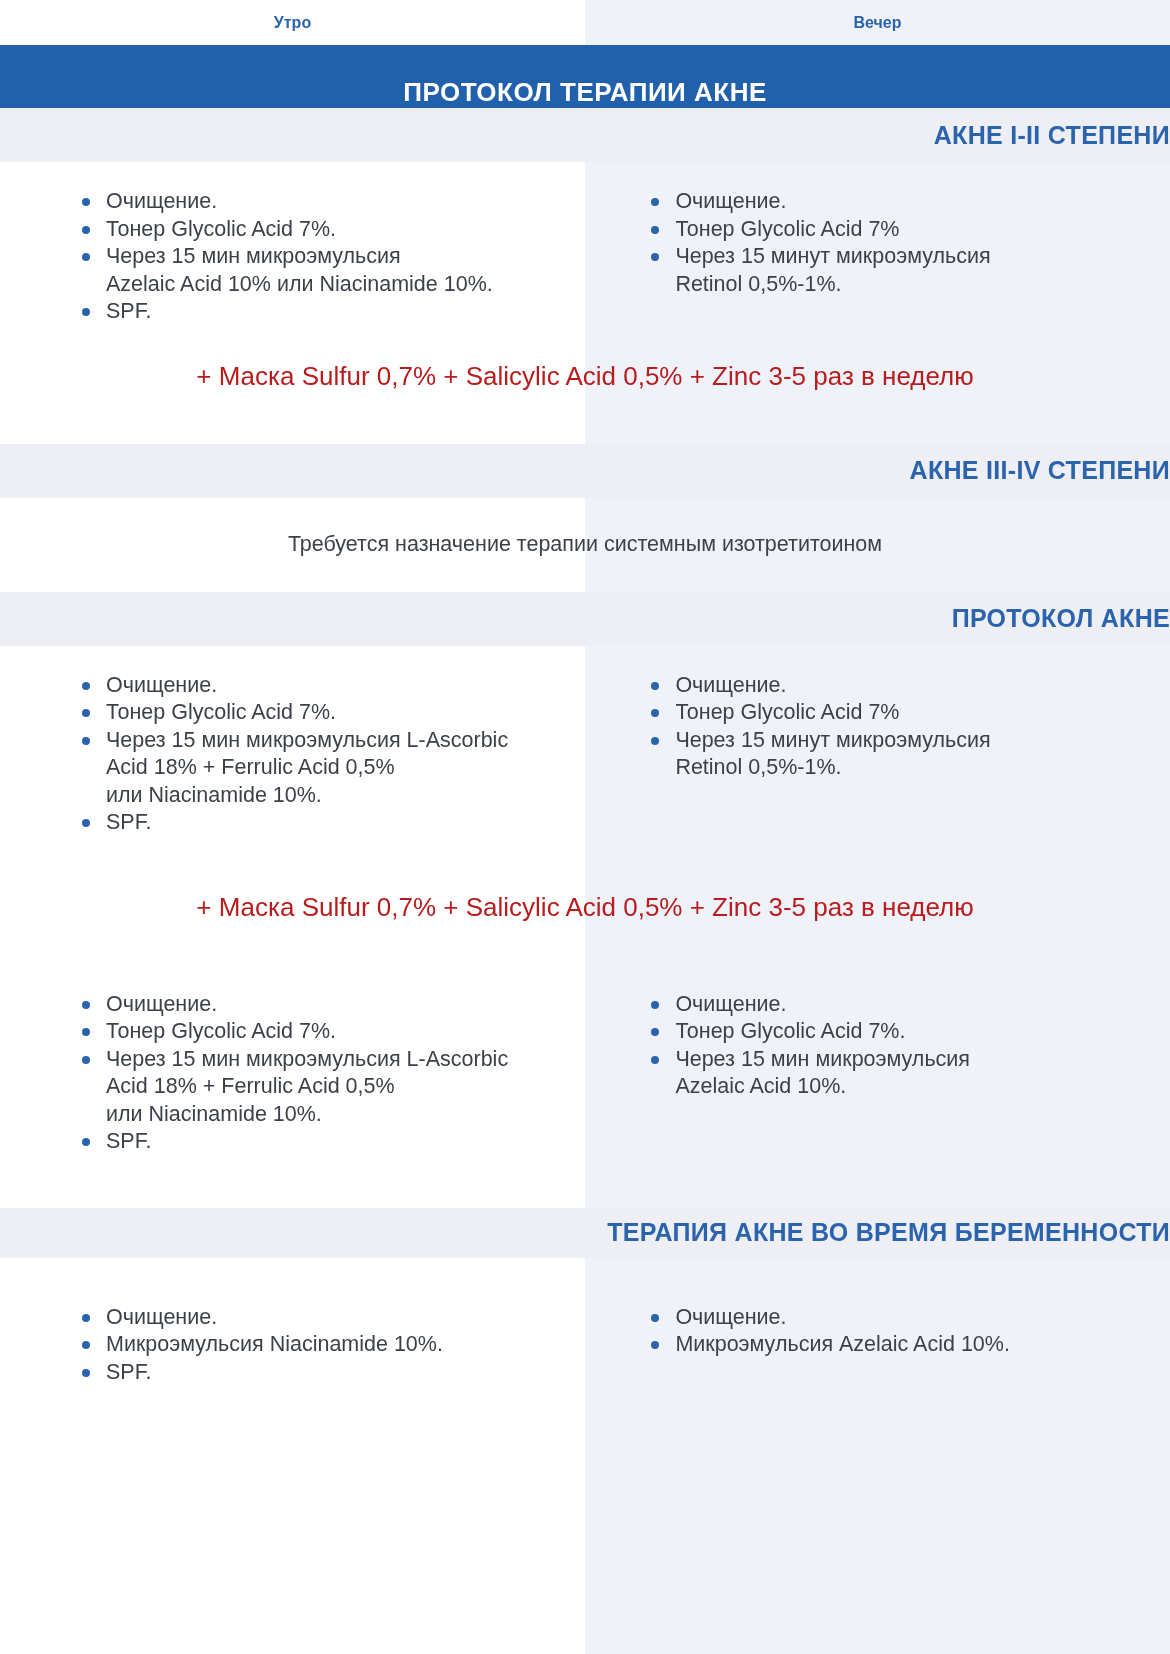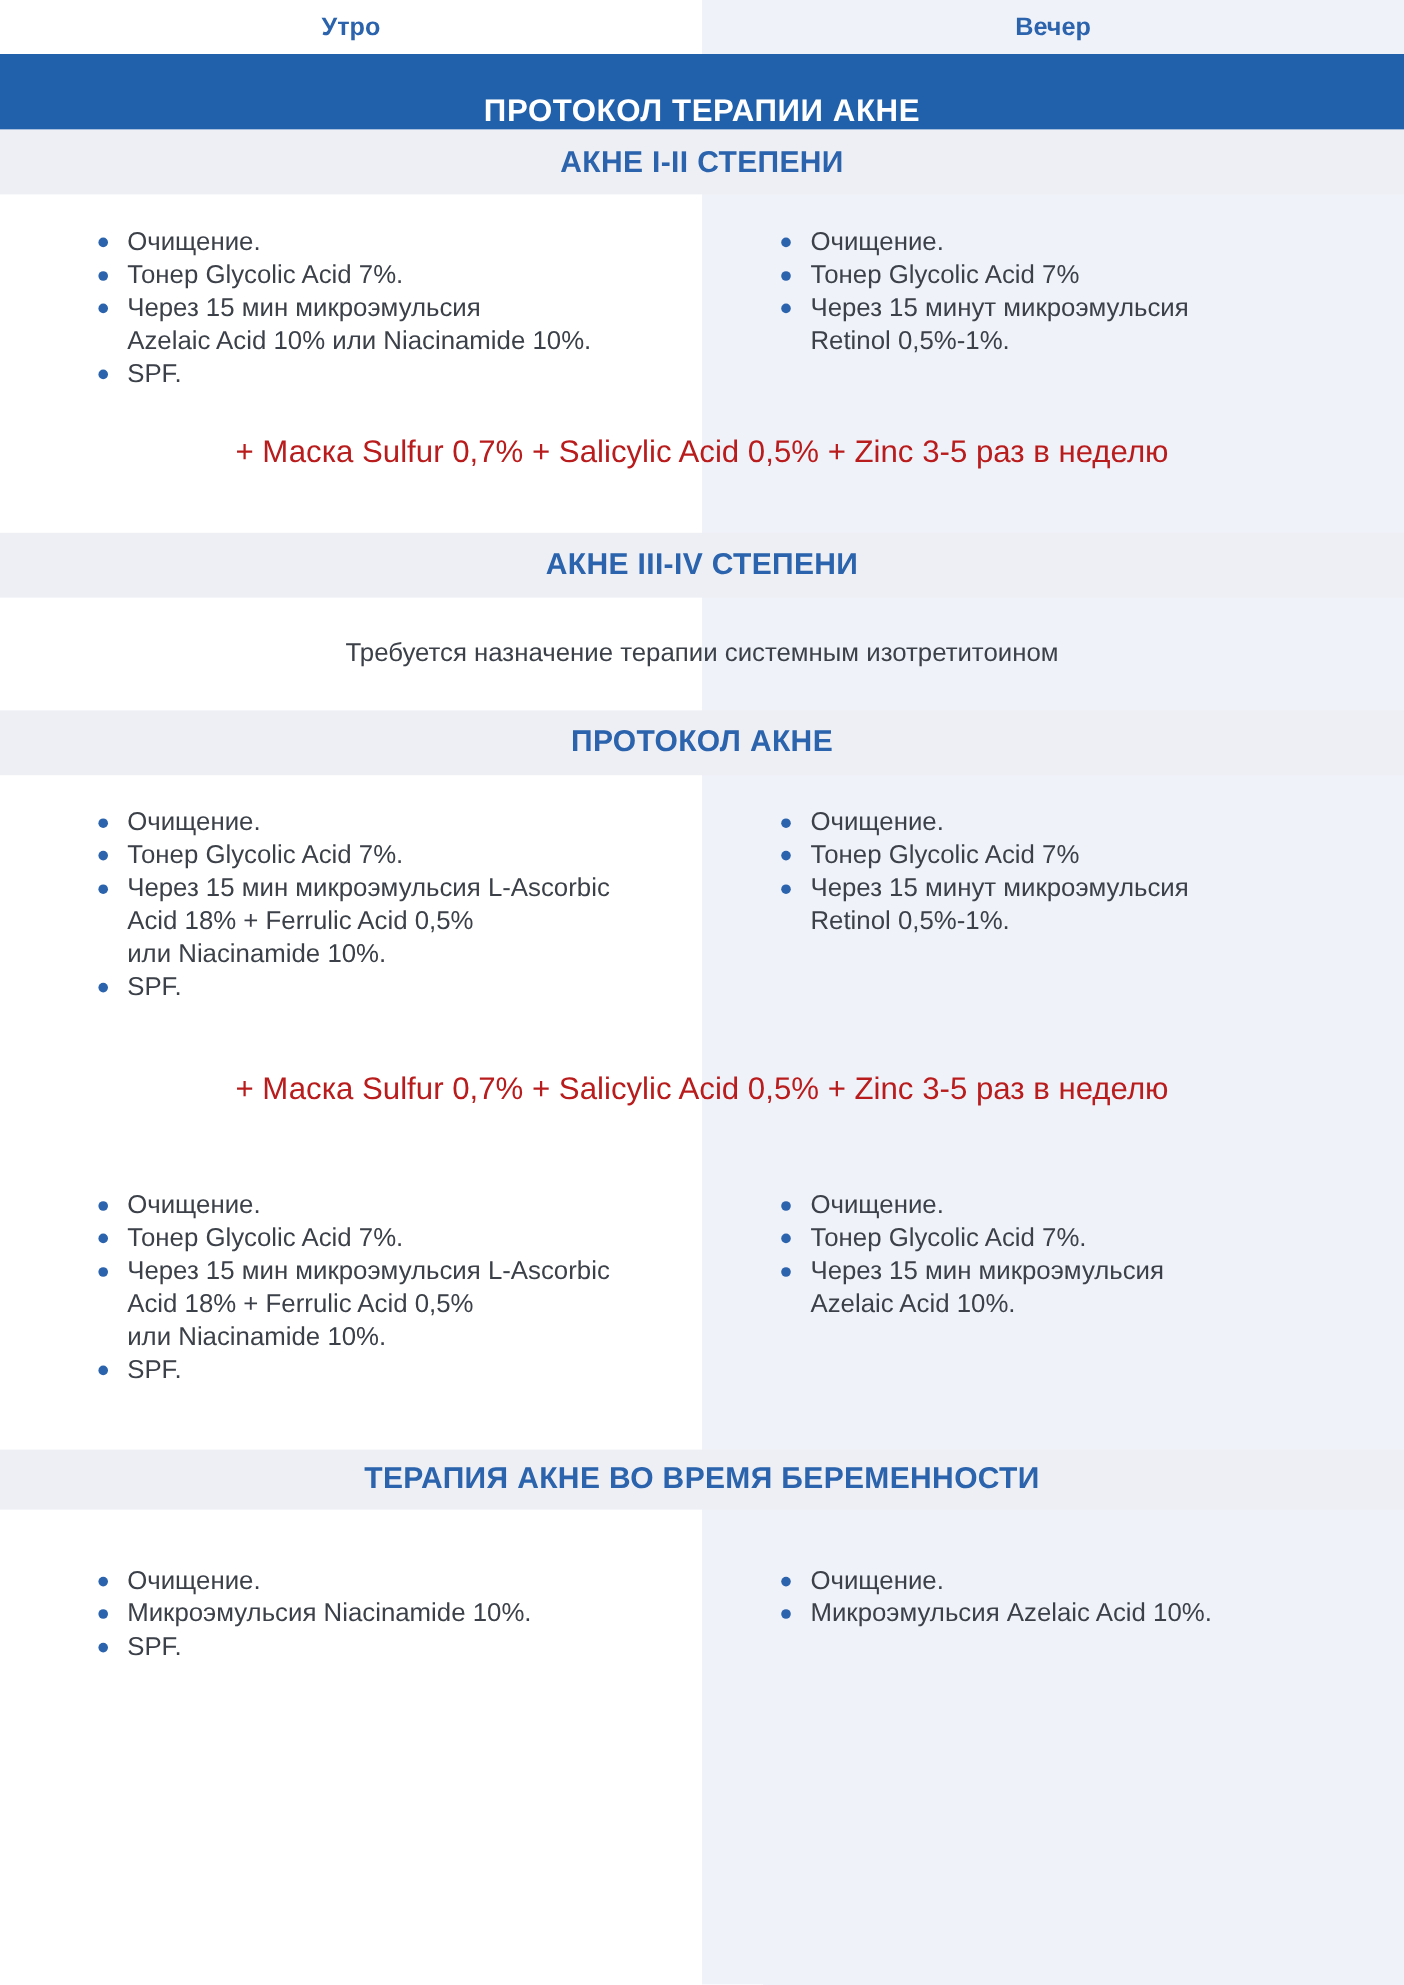--- a/index.html
+++ b/index.html
@@ -13,34 +13,34 @@
   .right-panel-bg{
     position:absolute;left:585px;top:0;width:585px;height:1654px;
     background:#f0f2f9;
   }
   .content{position:relative;z-index:1;}
 
   
   .header-row{display:flex;height:45px;}
   .hcell{
     width:585px;display:flex;align-items:center;justify-content:center;
-    font-weight:bold;font-size:21px;color:#2b63ac;
+    font-weight:bold;font-size:16px;color:#2b63ac;
   }
 
   
   .banner{
     height:63px;background:#2160ab;color:#ffffff;
     display:flex;align-items:flex-end;justify-content:center;
     font-weight:bold;font-size:26px;letter-spacing:0.5px;
   }
 
   
   .band{
     height:54px;background:#edeff4;color:#2b63ac;
-    display:flex;align-items:center;justify-content:center;
+    display:flex;align-items:center;justify-content:flex-end;
     font-weight:bold;font-size:25px;letter-spacing:0.3px;
   }
   .band.short{height:50px;}
 
   
   .row{display:flex;padding:14px 0;}
   .row.tall-bottom{padding-bottom:40px;}
   .row.pregnancy{padding-top:34px;}
   .col{
     list-style:none;margin:12px;width:585px;box-sizing:border-box;

